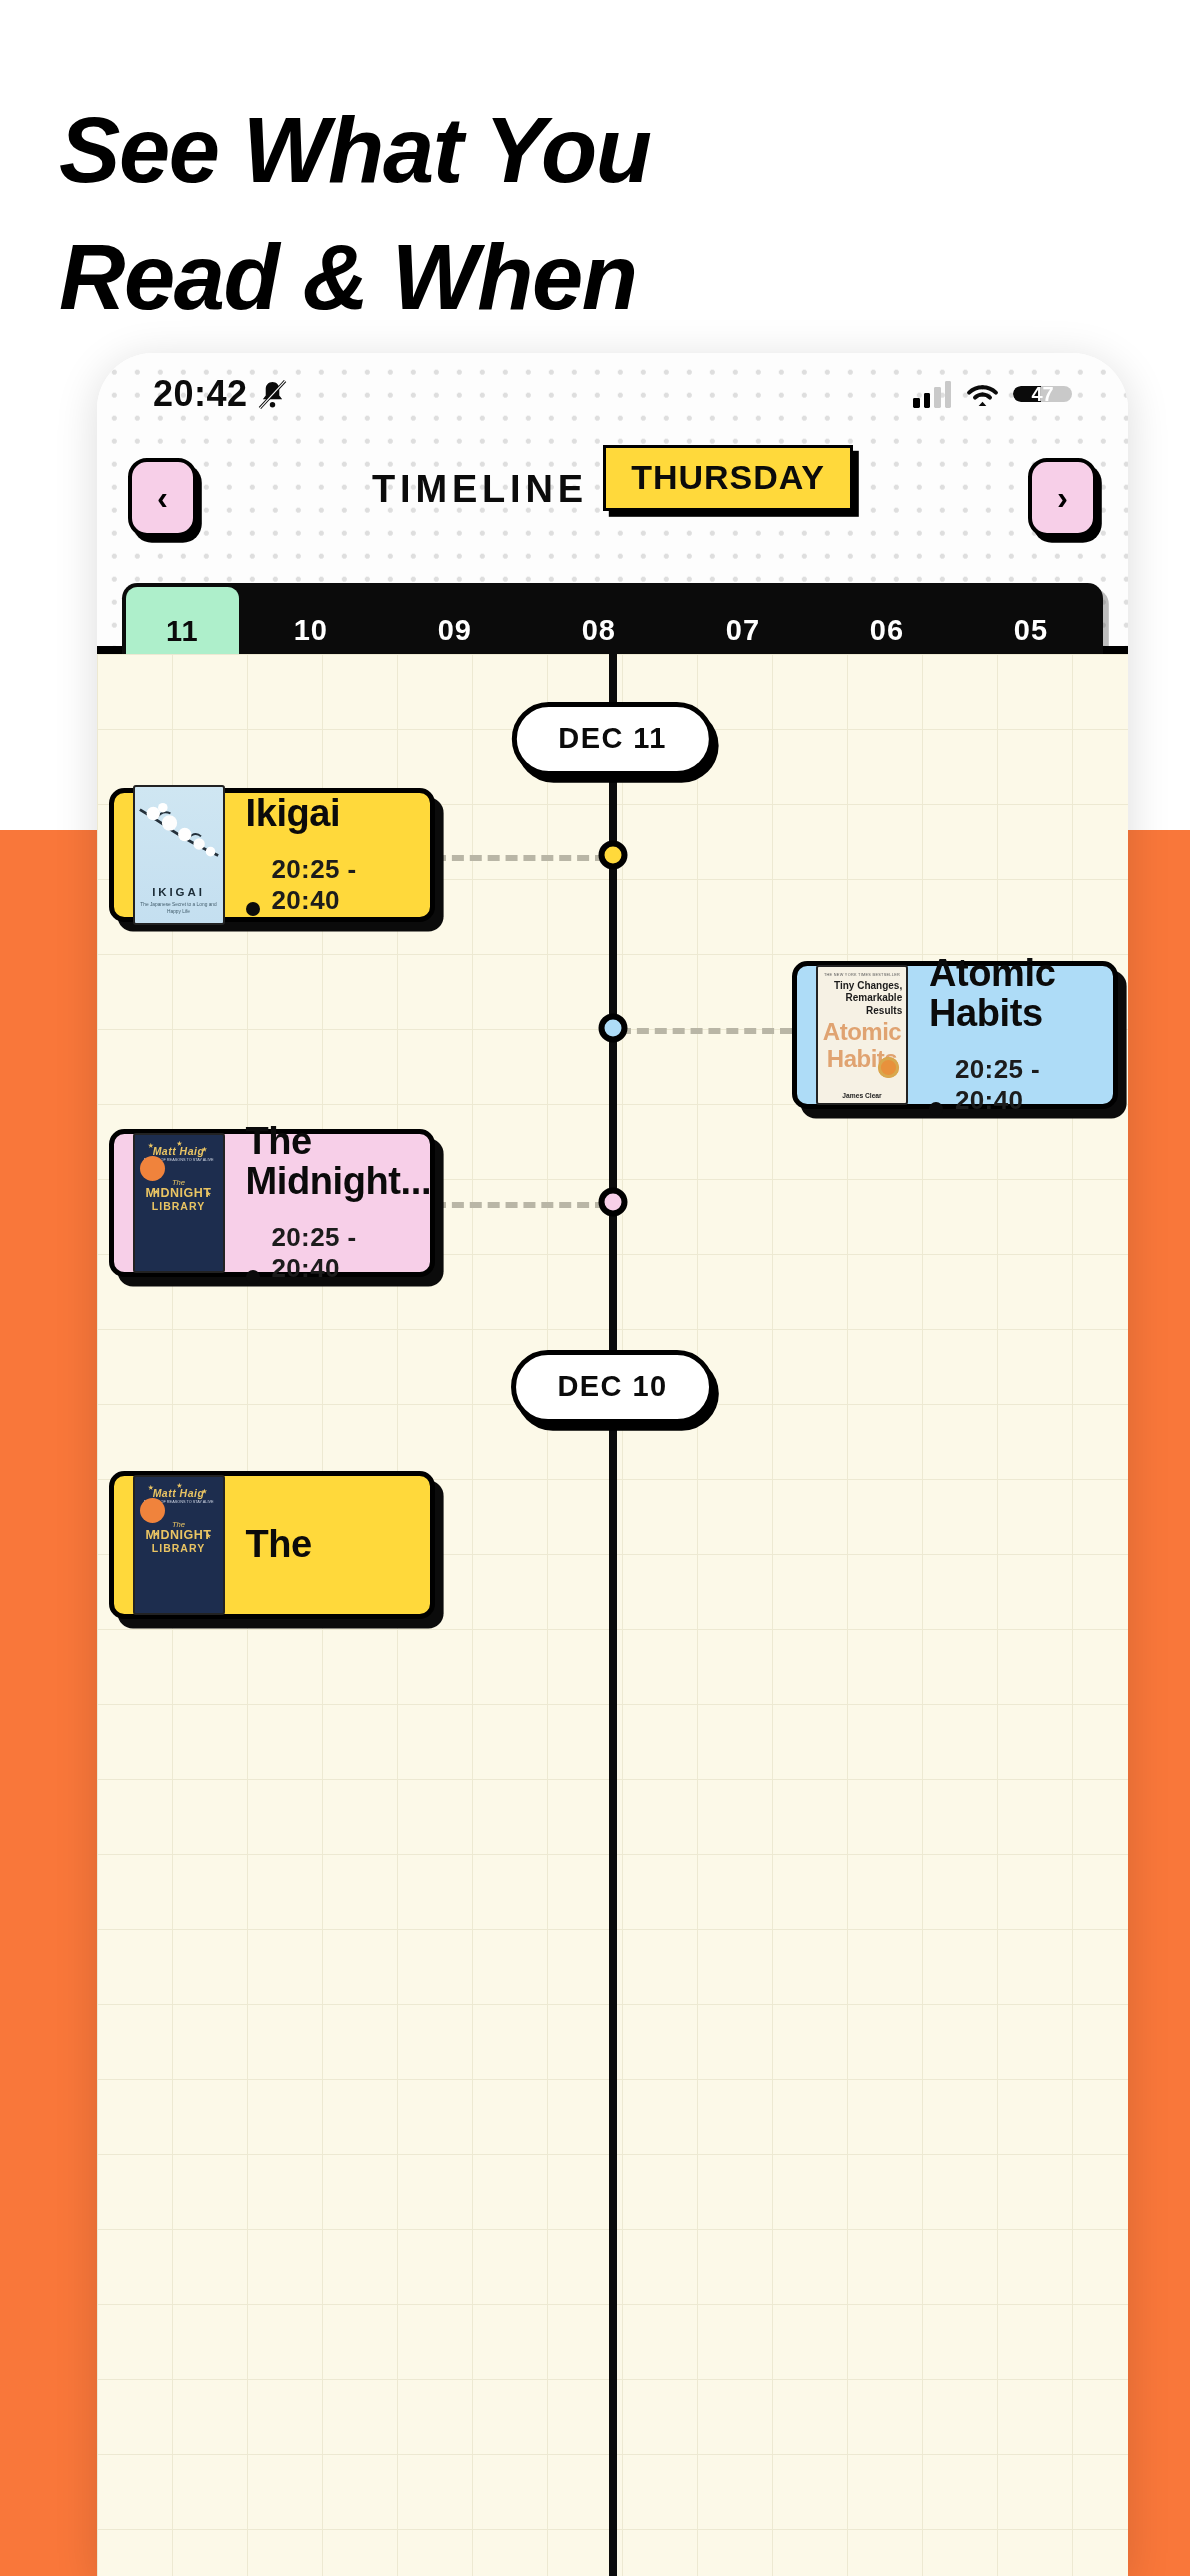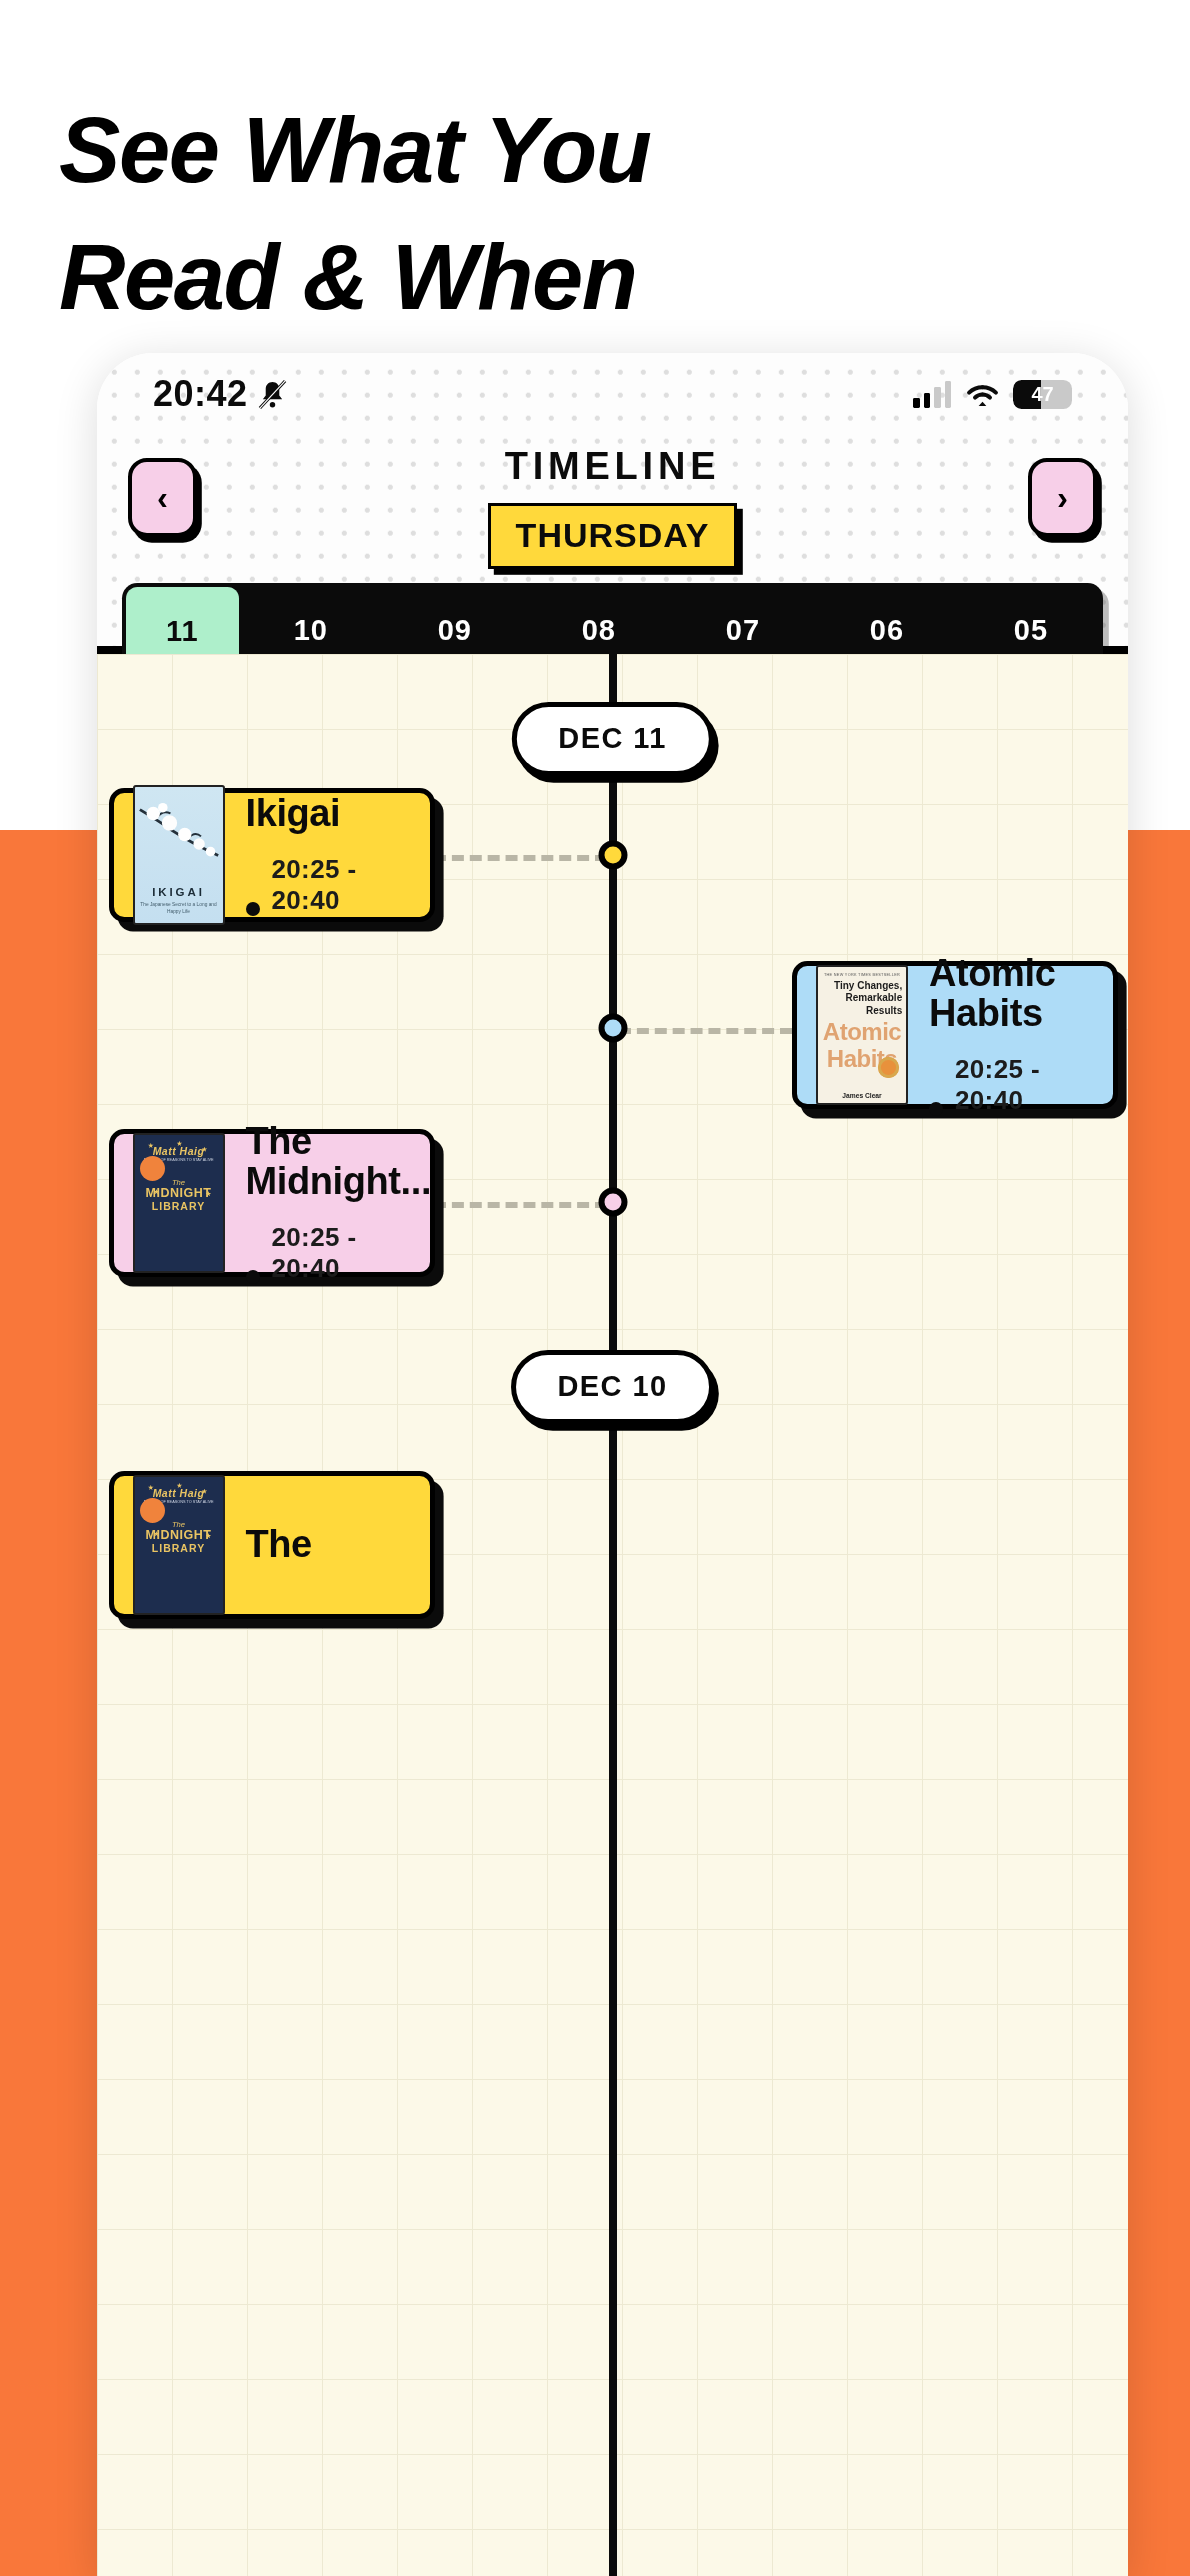--- a/index.html
+++ b/index.html
@@ -57,21 +57,21 @@
   .bell svg { width: 31px; height: 33px; display:block; }
   .status-right { display:flex; align-items:center; gap: 13.4px; }
   .signal { display:flex; align-items:flex-end; gap:3.8px; height: 27px; }
   .signal i { display:block; width:6.7px; background:#000; border-radius:1.4px; }
   .signal i.b1 { height:9.6px; }
   .signal i.b2 { height:15.3px; }
   .signal i.b3 { height:21px; background:#c9c9c9; }
   .signal i.b4 { height:27px; background:#c9c9c9; }
   .wifi svg { width: 35px; height: 27px; display:block; }
   .battery {
-    position:relative; width: 59px; height: 29px;
+    position:relative; width: 59px; height: 16px;
     border-radius: 8.6px; background:#c9c9c9; overflow:hidden;
     display:flex; align-items:center;
   }
   .battery .fill {
     position:absolute; left:0; top:0; bottom:0; width: 47%;
     background:#0b0b0b; border-radius: 8.6px 0 0 8.6px;
   }
   .battery .lvl {
     position:relative; width:100%; text-align:center;
     font-size: 20px; font-weight:800; color:#fff; letter-spacing:0px;
@@ -84,21 +84,21 @@
     display:flex; align-items:flex-start; justify-content:space-between;
     padding: 0 31px;
   }
   .navbtn {
     width: 69px; height: 79px; margin-top: 13.4px;
     background:#F7CFE8; border: 4.8px solid #000; border-radius: 19px;
     box-shadow: 4.8px 5.8px 0 #000;
     display:flex; align-items:center; justify-content:center;
     font-size: 33px; font-weight:700; color:#000; line-height:1;
   }
-  .title-center { display:flex; flex-direction:column; align-items:center; gap: 15.3px; }
+  .title-center { display:flex; flex-direction:row; align-items:flex-end; gap: 15.3px; }
   .tl-title {
     font-size: 38px; font-weight: 800; letter-spacing: 4.8px; color:#0b0b0b;
   }
   .day-chip {
     background:#FFD93B; border: 3.8px solid #000;
     box-shadow: 5.8px 5.8px 0 #000;
     padding: 9.6px 25px 11.5px;
     font-size: 34px; font-weight: 700; letter-spacing: 1px; color:#0b0b0b;
   }
 

